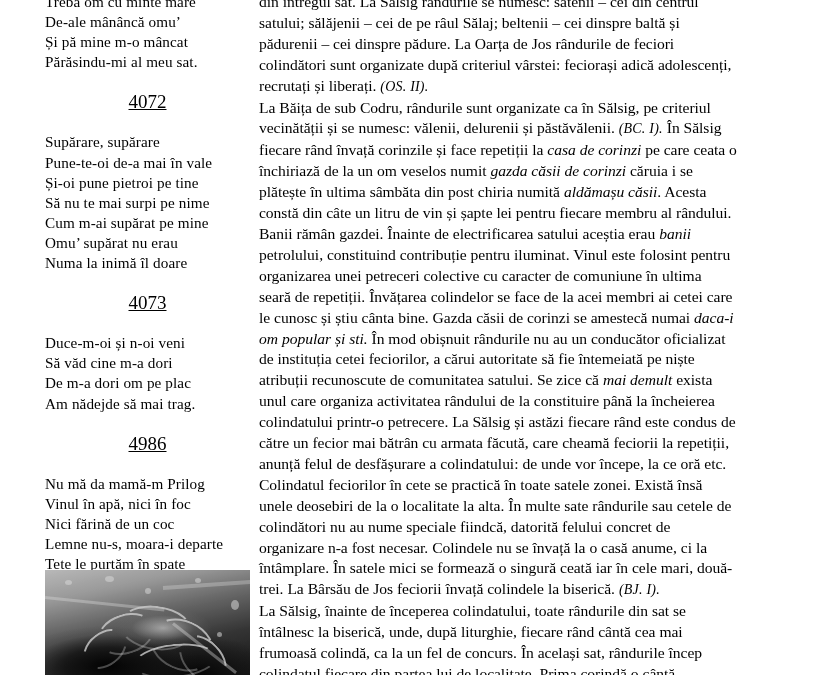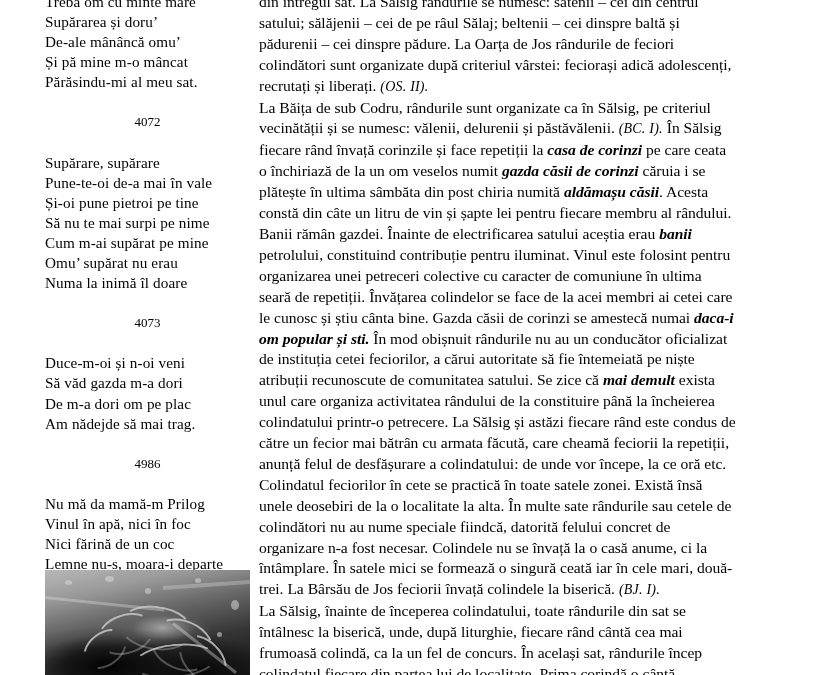--- a/index.html
+++ b/index.html
@@ -34,25 +34,26 @@
     list-style: none;
   }
   .verse li {
     font-size: 15.2px;
     line-height: 20.1px;
     white-space: nowrap;
     letter-spacing: 0.1px;
   }
   .song-number {
     text-align: center;
-    font-size: 13px;
+    font-size: 19px;
     line-height: 20.1px;
     margin-top: 20px;
     margin-bottom: 20px;
     width: 205px;
+    text-decoration: underline;
   }
   .song-block + .song-block { margin-top: 0; }
 
   
   .photo-wrap {
     position: absolute;
     left: 45px;
     top: 570px;
     width: 205px;
     height: 105px;
@@ -96,37 +97,36 @@
     width: 478px;
   }
   .col-right p {
     margin: 0;
     font-size: 15.6px;
     line-height: 20.9px;
     text-align: left;
     letter-spacing: -0.05px;
     word-spacing: 0.1px;
   }
-  .col-right em { font-style: italic; font-weight: bold; }
+  .col-right em { font-style: italic; }
   .cit {
     font-style: italic;
     font-size: 14px;
     letter-spacing: 0.2px;
   }
 </style>
 </head>
 <body>
 
 <div class="page">
 
   <div class="col-left" id="verse-column">
       <div class="song-block">
         <ul class="verse">
           <li>Treba om cu minte mare</li>
-          <li>Supărarea și doru’</li>
           <li>De-ale mânâncă omu’</li>
           <li>Și pă mine m-o mâncat</li>
           <li>Părăsindu-mi al meu sat.</li>
         </ul>
       </div>
       <div class="song-block">
         <div class="song-number">4072</div>
         <ul class="verse">
           <li>Supărare, supărare</li>
           <li>Pune-te-oi de-a mai în vale</li>
@@ -134,21 +134,21 @@
           <li>Să nu te mai surpi pe nime</li>
           <li>Cum m-ai supărat pe mine</li>
           <li>Omu’ supărat nu erau</li>
           <li>Numa la inimă îl doare</li>
         </ul>
       </div>
       <div class="song-block">
         <div class="song-number">4073</div>
         <ul class="verse">
           <li>Duce-m-oi și n-oi veni</li>
-          <li>Să văd gazda m-a dori</li>
+          <li>Să văd cine m-a dori</li>
           <li>De m-a dori om pe plac</li>
           <li>Am nădejde să mai trag.</li>
         </ul>
       </div>
       <div class="song-block">
         <div class="song-number">4986</div>
         <ul class="verse">
           <li>Nu mă da mamă-m Prilog</li>
           <li>Vinul în apă, nici în foc</li>
           <li>Nici fărină de un coc</li>

